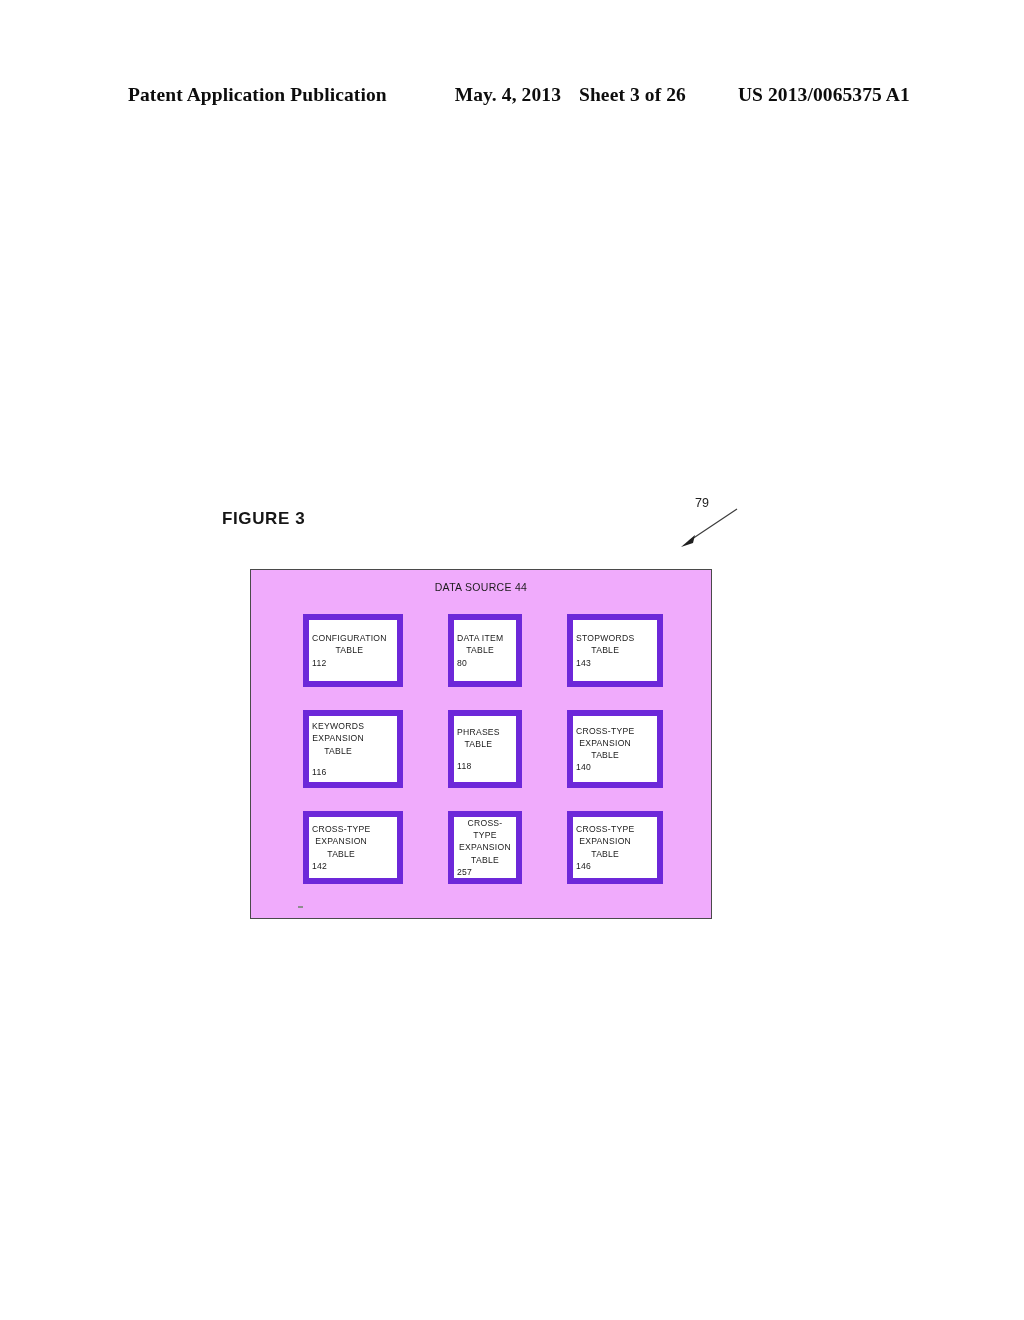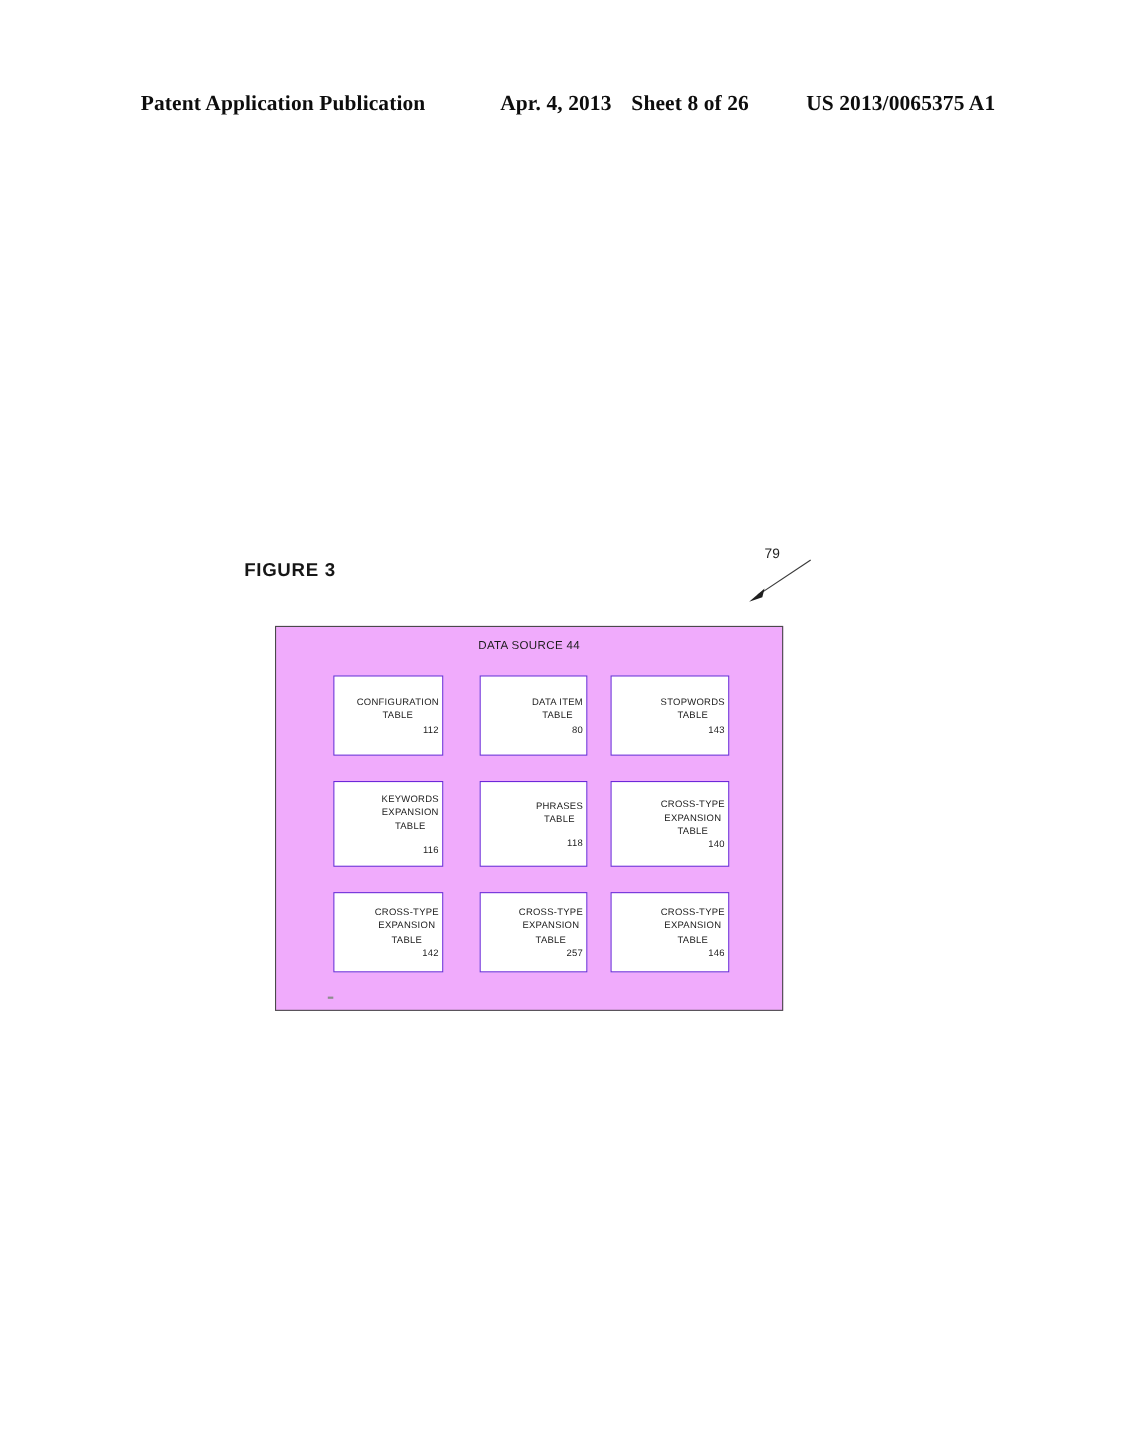--- a/index.html
+++ b/index.html
@@ -93,62 +93,62 @@
     top: 44px;
     width: 360px;
     display: grid;
     grid-template-columns: 100px 1fr 96px;
     grid-template-rows: 73px 1fr 73px;
     row-gap: 23px;
     column-gap: 26px;
     justify-content: space-between;
   }
   .tbox {
-    border: 1px solid #6d28d9;
+    border: 6px solid #6d28d9;
     box-sizing: border-box;
     background: #fff;
     display: flex;
     flex-direction: column;
-    align-items: flex-end;
+    align-items: flex-start;
     justify-content: center;
     text-align: center;
     font-size: 8.6px;
     line-height: 1.42;
     letter-spacing: 0.25px;
     color: #1a1a1a;
     padding: 2px 3px;
   }
   .tbox .name { white-space: pre-line; }
   .tbox .num  { margin-top: 0px; }
   .tbox.gap .num { margin-top: 9px; }
 
   
-  .grid > .col-mid { width: 98px; justify-self: center; }
-  .grid > .col-right { width: 108px; justify-self: end; }
+  .grid > .col-mid { width: 74px; justify-self: center; }
+  .grid > .col-right { width: 96px; justify-self: end; }
 
   
   .grid .r2 { height: 78px; }
 
   
   .speck {
     position: absolute;
     left: 298px;
     top: 906px;
     width: 5px;
     height: 2px;
     background: #8d8d8d;
   }
 </style>
 </head>
 <body>
 
 <div class="page-header">
   <span class="hdr-pub">Patent Application Publication</span>
-  <span class="hdr-date">Apr. 4, 2013</span>
-  <span class="hdr-sheet">Sheet 8 of 26</span>
+  <span class="hdr-date">May. 4, 2013</span>
+  <span class="hdr-sheet">Sheet 3 of 26</span>
   <span class="hdr-num">US 2013/0065375 A1</span>
 </div>
 
 <div class="figure-label">FIGURE 3</div>
 
 <div class="ref-79">79</div>
 <svg class="leader-svg" viewBox="0 0 70 46">
   <line x1="62" y1="4" x2="14" y2="36" stroke="#3a3a3a" stroke-width="1.1"></line>
   <polygon points="6,42 20,30 18,38" fill="#1f1f1f"></polygon>
 </svg>

